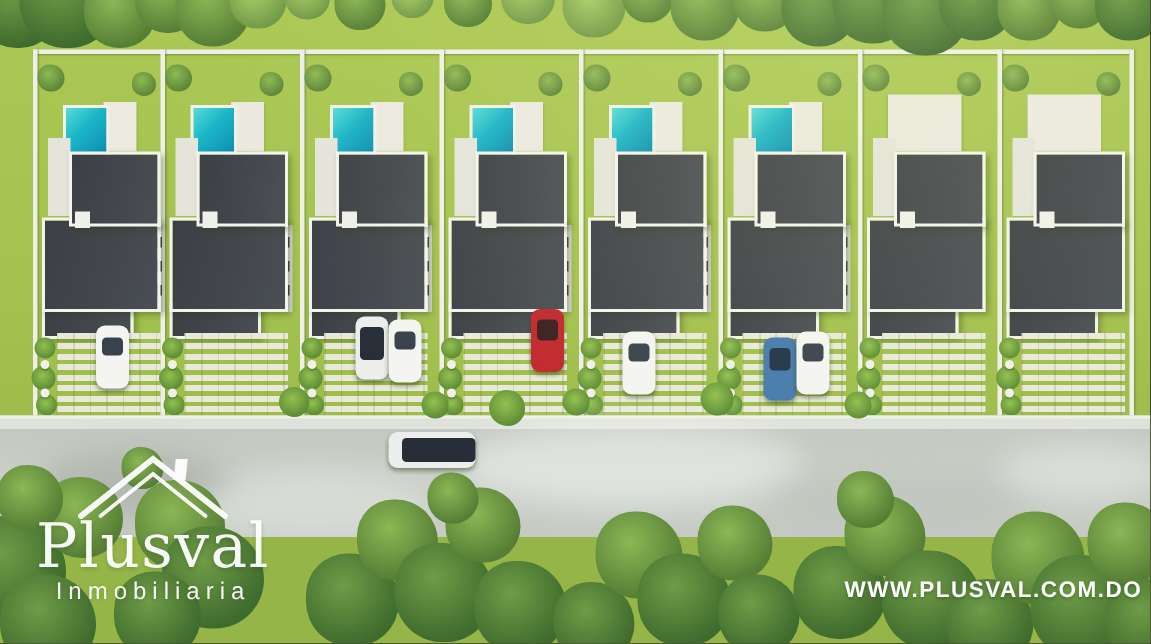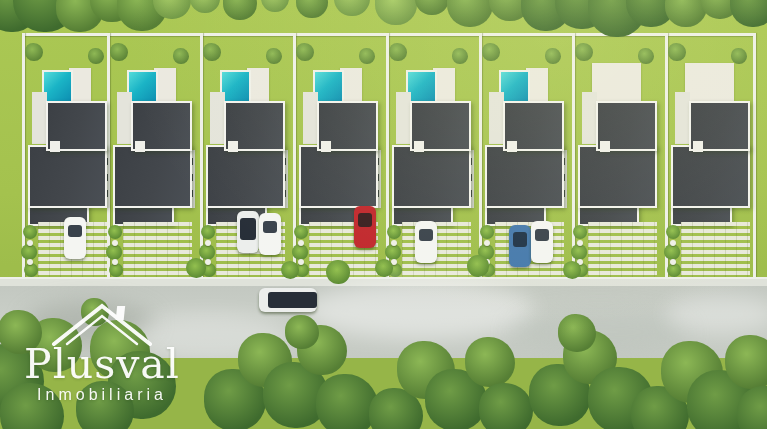--- a/index.html
+++ b/index.html
@@ -335,14 +335,15 @@
   <div class="logo" id="logo" style="z-index: 50; left: 22px; top: 298px; width: 160px;">
     <svg width="104" height="48" viewBox="0 0 104 48" style="display:block;margin:0 auto;">
       <path d="M4,46 L52,8 L100,46" fill="none" stroke="#ffffff" stroke-width="4" stroke-linecap="round"></path>
       <path d="M17,46 L52,18 L87,46" fill="none" stroke="#ffffff" stroke-width="2.5" stroke-linecap="round"></path>
       <rect x="68" y="8" width="8" height="14" fill="#ffffff" transform="skewX(-6)"></rect>
     </svg>
     <div class="logo-title">Plusval</div>
     <div class="logo-sub">Inmobiliaria</div>
   </div>
 
+  <div class="site-url" id="site-url" style="z-index: 50; left: 563px; top: 385px;">WWW.PLUSVAL.COM.DO</div>
 
 </div>
 
 </body></html>

